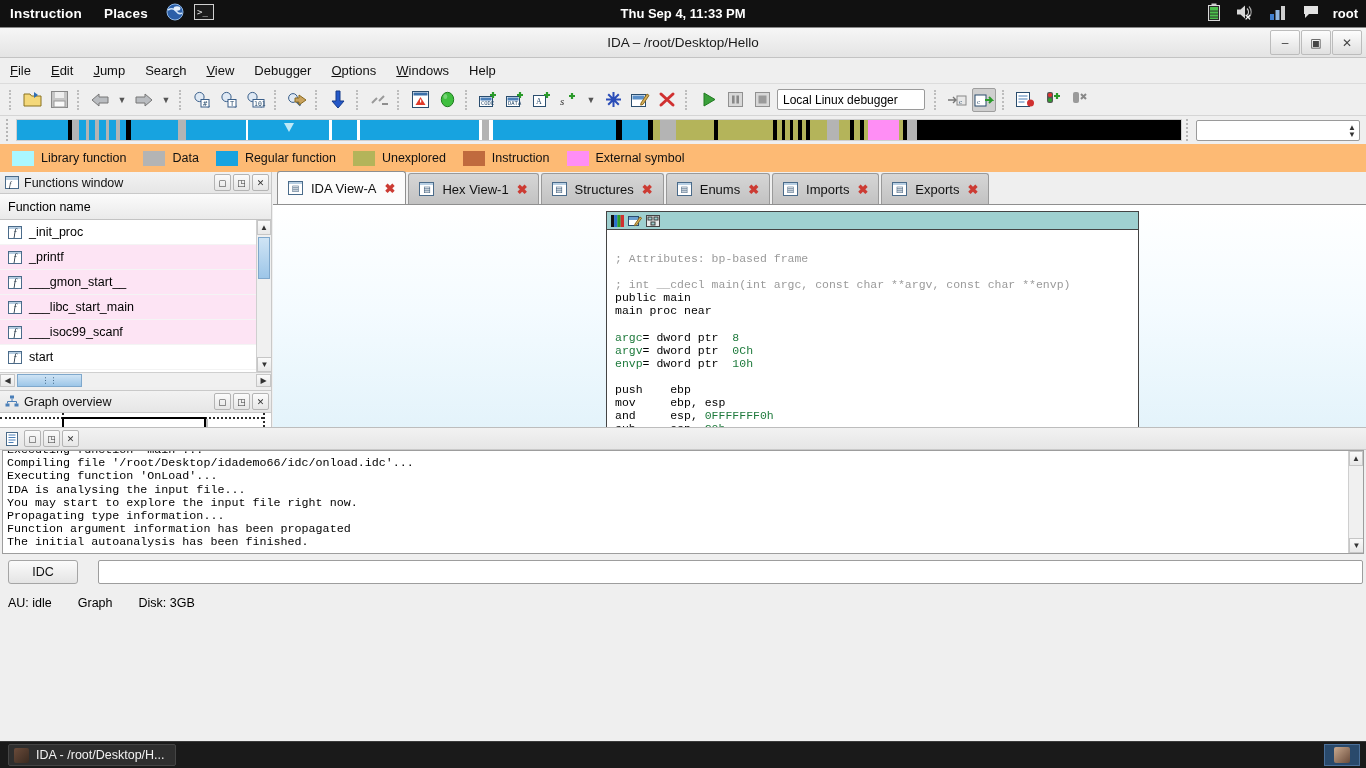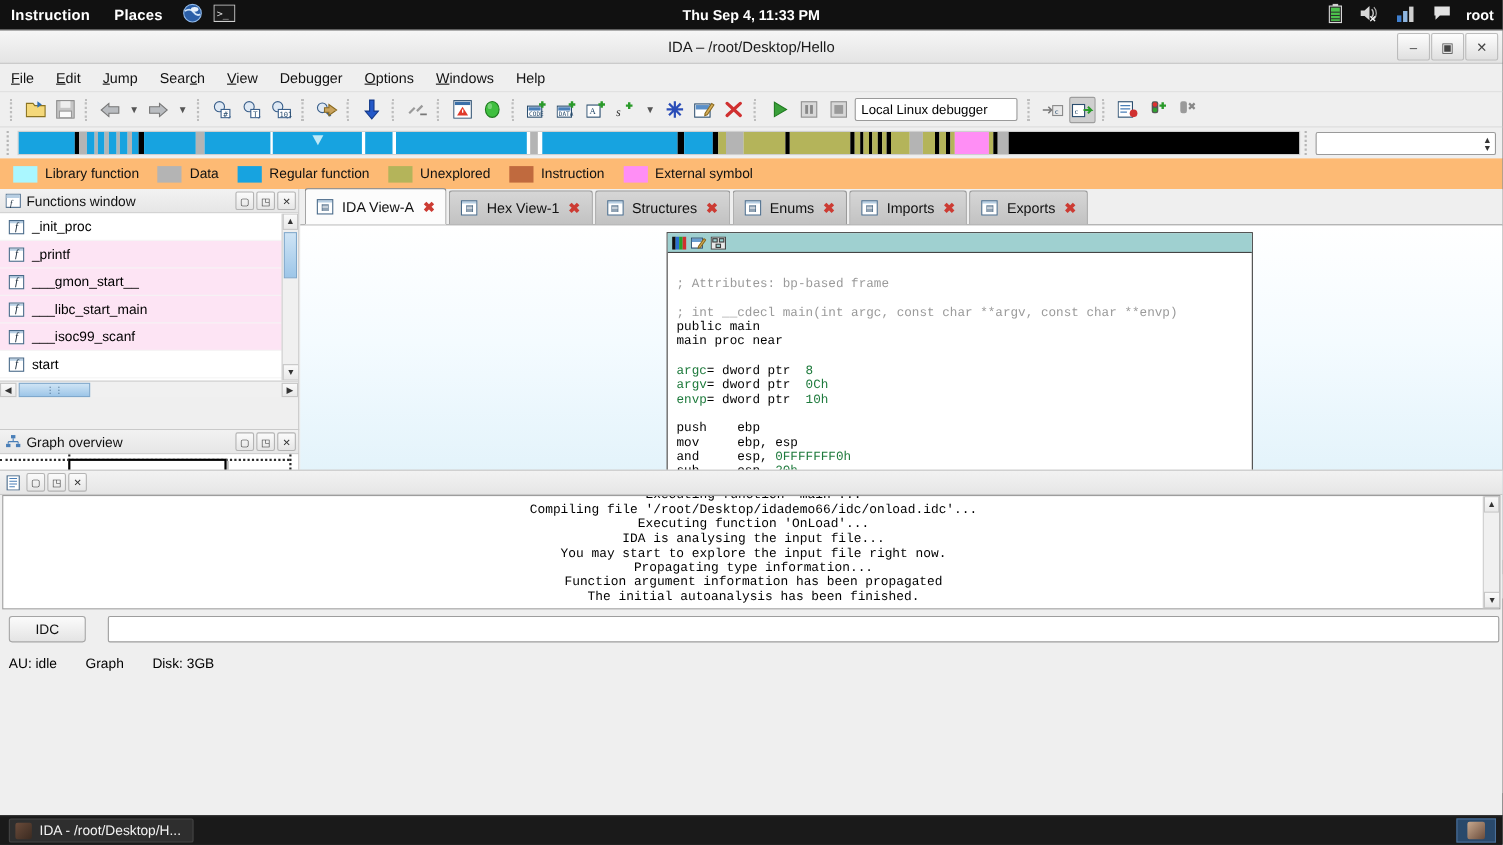--- a/index.html
+++ b/index.html
@@ -217,21 +217,21 @@
   
   .output-win { position:absolute; left:0; right:0; top:399px; height:294px; background:#efefef;
     border-top:1px solid #bdbdbd;}
   .out-body {
     position:relative; margin:0 2px; height:104px; background:#fff;
     border:1px solid #9d9d9d; overflow:hidden;
   }
   .out-text {
     font-family:"Liberation Mono","DejaVu Sans Mono",monospace;
     font-size:11.7px; line-height:13.2px; color:#000; white-space:pre;
-    padding-left:4px; margin-top:-7px;text-align:center;
+    padding-left:4px; margin-top:-7px;
   }
   .out-vscroll { position:absolute; right:0; top:0; width:15px; height:102px; background:#f0f0f0;
     border-left:1px solid #cfcfcf;}
   .out-vscroll .arrow { height:15px;display:flex;align-items:center;justify-content:center;
     font-size:8px;color:#333;background:linear-gradient(#fafafa,#e8e8e8);border:1px solid #c6c6c6;}
   .idc-row { display:flex; align-items:center; gap:20px; padding:6px 3px 0 8px;justify-content:flex-end; }
   .idc-btn {
     width:70px; height:24px; background:linear-gradient(#fbfbfb,#e4e4e4);
     border:1px solid #a5a5a5; border-radius:3px;
     display:flex; align-items:center; justify-content:center; font-size:12.5px; color:#111;
@@ -654,20 +654,21 @@
                 <text x="4" y="11" font-size="8" font-style="italic" font-family="serif" fill="#123">f</text>
               </svg>
           </span>
           <span class="panel-title">Functions window</span>
           <div class="pt-btns">
             <div class="pt-btn">▢</div>
             <div class="pt-btn">◳</div>
             <div class="pt-btn">✕</div>
           </div>
         </div>
+        <div class="fn-header">Function name</div>
         <div class="fn-list">
           <div id="fn-rows">
               <div class="fn-row white">
                 <span class="fn-ico">f</span>
                 <span>_init_proc</span>
               </div>
               <div class="fn-row pink">
                 <span class="fn-ico">f</span>
                 <span>_printf</span>
               </div>

